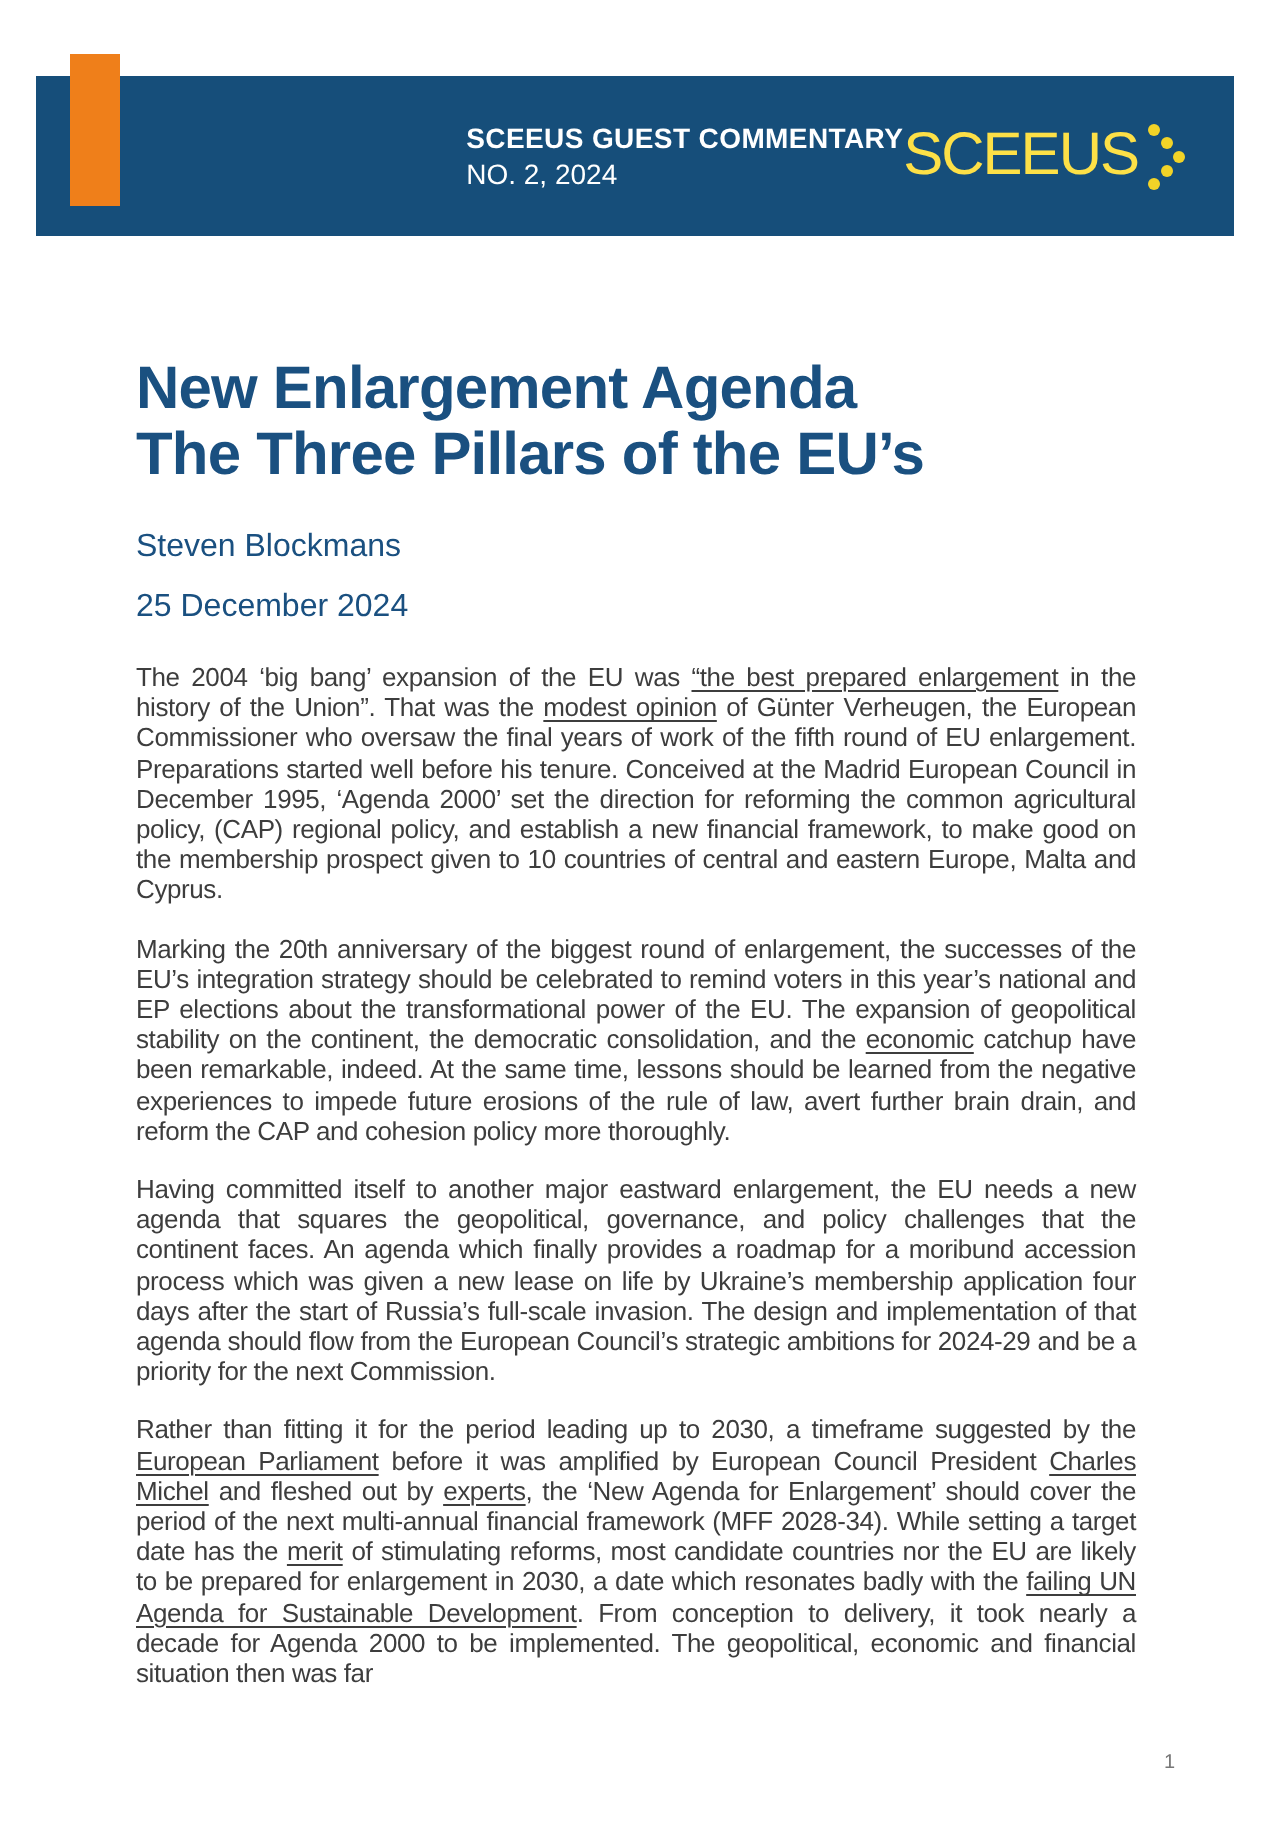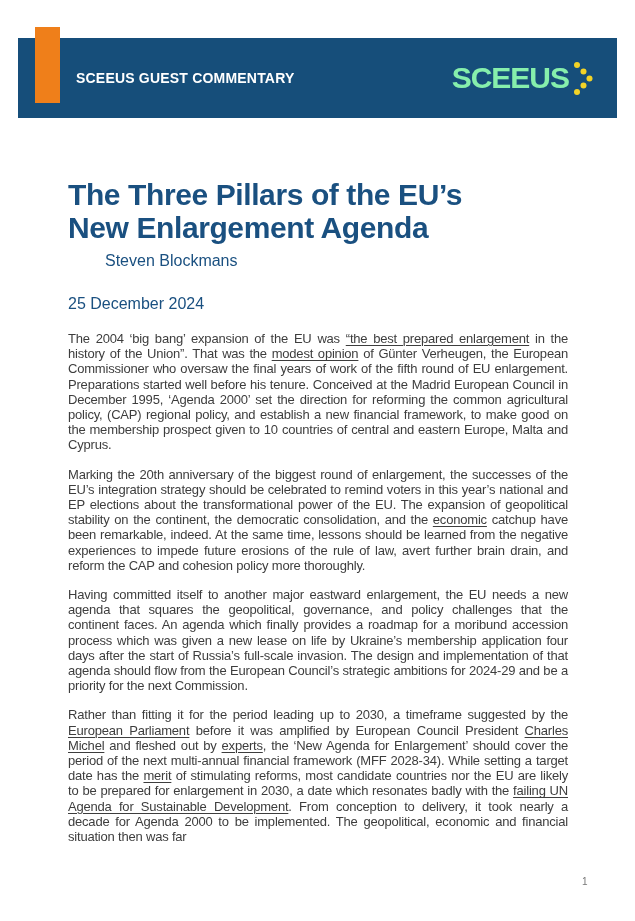--- a/index.html
+++ b/index.html
@@ -19,21 +19,21 @@
   
   .header-band {
     position: absolute;
     left: 18px;
     right: 18px;
     top: 38px;
     height: 80px;
     background: var(--band-color, #164e7a);
     display: flex;
     align-items: center;
-    justify-content: space-between;
+    justify-content: flex-end;
     padding-left: 58px;
     padding-right: 18px;
     box-sizing: border-box;
   }
   .accent-bar {
     position: absolute;
     left: 35px;
     top: 27px;
     width: 25px;
     height: 76px;
@@ -53,23 +53,23 @@
     font-weight: normal;
     line-height: 17px;
     margin-top: 1px;
     white-space: nowrap;
   }
   .logo-group {
     display: flex;
     align-items: center;
   }
   .logo-wordmark {
-    color: #86efac;
+    color: #fde047;
     font-size: 30px;
-    font-weight: bold;
+    font-weight: normal;
     letter-spacing: -1px;
     line-height: 30px;
     white-space: nowrap;
   }
   .logo-dots {
     margin-left: 4px;
     margin-right: 6px;
     display: block;
   }
   .logo-tagline {
@@ -89,25 +89,24 @@
     width: 520px;
     color: var(--title-color, #1a5080);
     font-size: 30px;
     font-weight: bold;
     letter-spacing: -0.4px;
     line-height: 33px;
   }
   .article-author {
     position: absolute;
     left: 68px;
-    top: 251px;
+    top: 264px;
     color: var(--title-color, #1a5080);
     font-size: 16px;
     line-height: 19px;
-    margin-left: 37px;
   }
   .article-date {
     position: absolute;
     left: 68px;
     top: 294px;
     color: var(--title-color, #1a5080);
     font-size: 16px;
     line-height: 19px;
   }
   .article-body {
@@ -145,36 +144,37 @@
 </head>
 <body>
 
 <div class="page">
 
   <div class="accent-bar"></div>
 
   <div class="header-band">
     <div class="kicker-block">
       <div class="kicker">SCEEUS GUEST COMMENTARY</div>
+      <div class="issue">NO. 2, 2024</div>
     </div>
     <div class="logo-group">
       <div class="logo-wordmark">SCEEUS</div>
       <svg class="logo-dots" width="20" height="37" viewBox="0 0 20 37">
         <circle cx="4" cy="5" r="3" class="dot" fill="#f2d327"></circle>
         <circle cx="10.5" cy="11.5" r="3" class="dot" fill="#f2d327"></circle>
         <circle cx="16.5" cy="18.5" r="3" class="dot" fill="#f2d327"></circle>
         <circle cx="10.5" cy="25.5" r="3" class="dot" fill="#f2d327"></circle>
         <circle cx="4" cy="32" r="3" class="dot" fill="#f2d327"></circle>
       </svg>
     </div>
   </div>
 
   <div class="article-title">
+    <div>New Enlargement Agenda</div>
     <div>The Three Pillars of the EU’s</div>
-    <div>New Enlargement Agenda</div>
   </div>
 
   <div class="article-author">Steven Blockmans</div>
   <div class="article-date">25 December 2024</div>
 
   <div class="article-body">
       <p class="para"><span>The 2004 ‘big bang’ expansion of the EU was </span><a class="inline-link">“the best prepared enlargement</a><span> in the history of the Union”. That was the </span><a class="inline-link">modest opinion</a><span> of Günter Verheugen, the European Commissioner who oversaw the final years of work of the fifth round of EU enlargement. Preparations started well before his tenure. Conceived at the Madrid European Council in December 1995, ‘Agenda 2000’ set the direction for reforming the common agricultural policy, (CAP) regional policy, and establish a new financial framework, to make good on the membership prospect given to 10 countries of central and eastern Europe, Malta and Cyprus.</span></p>
       <p class="para"><span>Marking the 20th anniversary of the biggest round of enlargement, the successes of the EU’s integration strategy should be celebrated to remind voters in this year’s national and EP elections about the transformational power of the EU. The expansion of geopolitical stability on the continent, the democratic consolidation, and the </span><a class="inline-link">economic</a><span> catchup have been remarkable, indeed. At the same time, lessons should be learned from the negative experiences to impede future erosions of the rule of law, avert further brain drain, and reform the CAP and cohesion policy more thoroughly.</span></p>
       <p class="para"><span>Having committed itself to another major eastward enlargement, the EU needs a new agenda that squares the geopolitical, governance, and policy challenges that the continent faces. An agenda which finally provides a roadmap for a moribund accession process which was given a new lease on life by Ukraine’s membership application four days after the start of Russia’s full-scale invasion. The design and implementation of that agenda should flow from the European Council’s strategic ambitions for 2024-29 and be a priority for the next Commission.</span></p>
       <p class="para"><span>Rather than fitting it for the period leading up to 2030, a timeframe suggested by the </span><a class="inline-link">European Parliament</a><span> before it was amplified by European Council President </span><a class="inline-link">Charles Michel</a><span> and fleshed out by </span><a class="inline-link">experts</a><span>, the ‘New Agenda for Enlargement’ should cover the period of the next multi-annual financial framework (MFF 2028-34). While setting a target date has the </span><a class="inline-link">merit</a><span> of stimulating reforms, most candidate countries nor the EU are likely to be prepared for enlargement in 2030, a date which resonates badly with the </span><a class="inline-link">failing UN Agenda for Sustainable Development</a><span>. From conception to delivery, it took nearly a decade for Agenda 2000 to be implemented. The geopolitical, economic and financial situation then was far</span></p>

